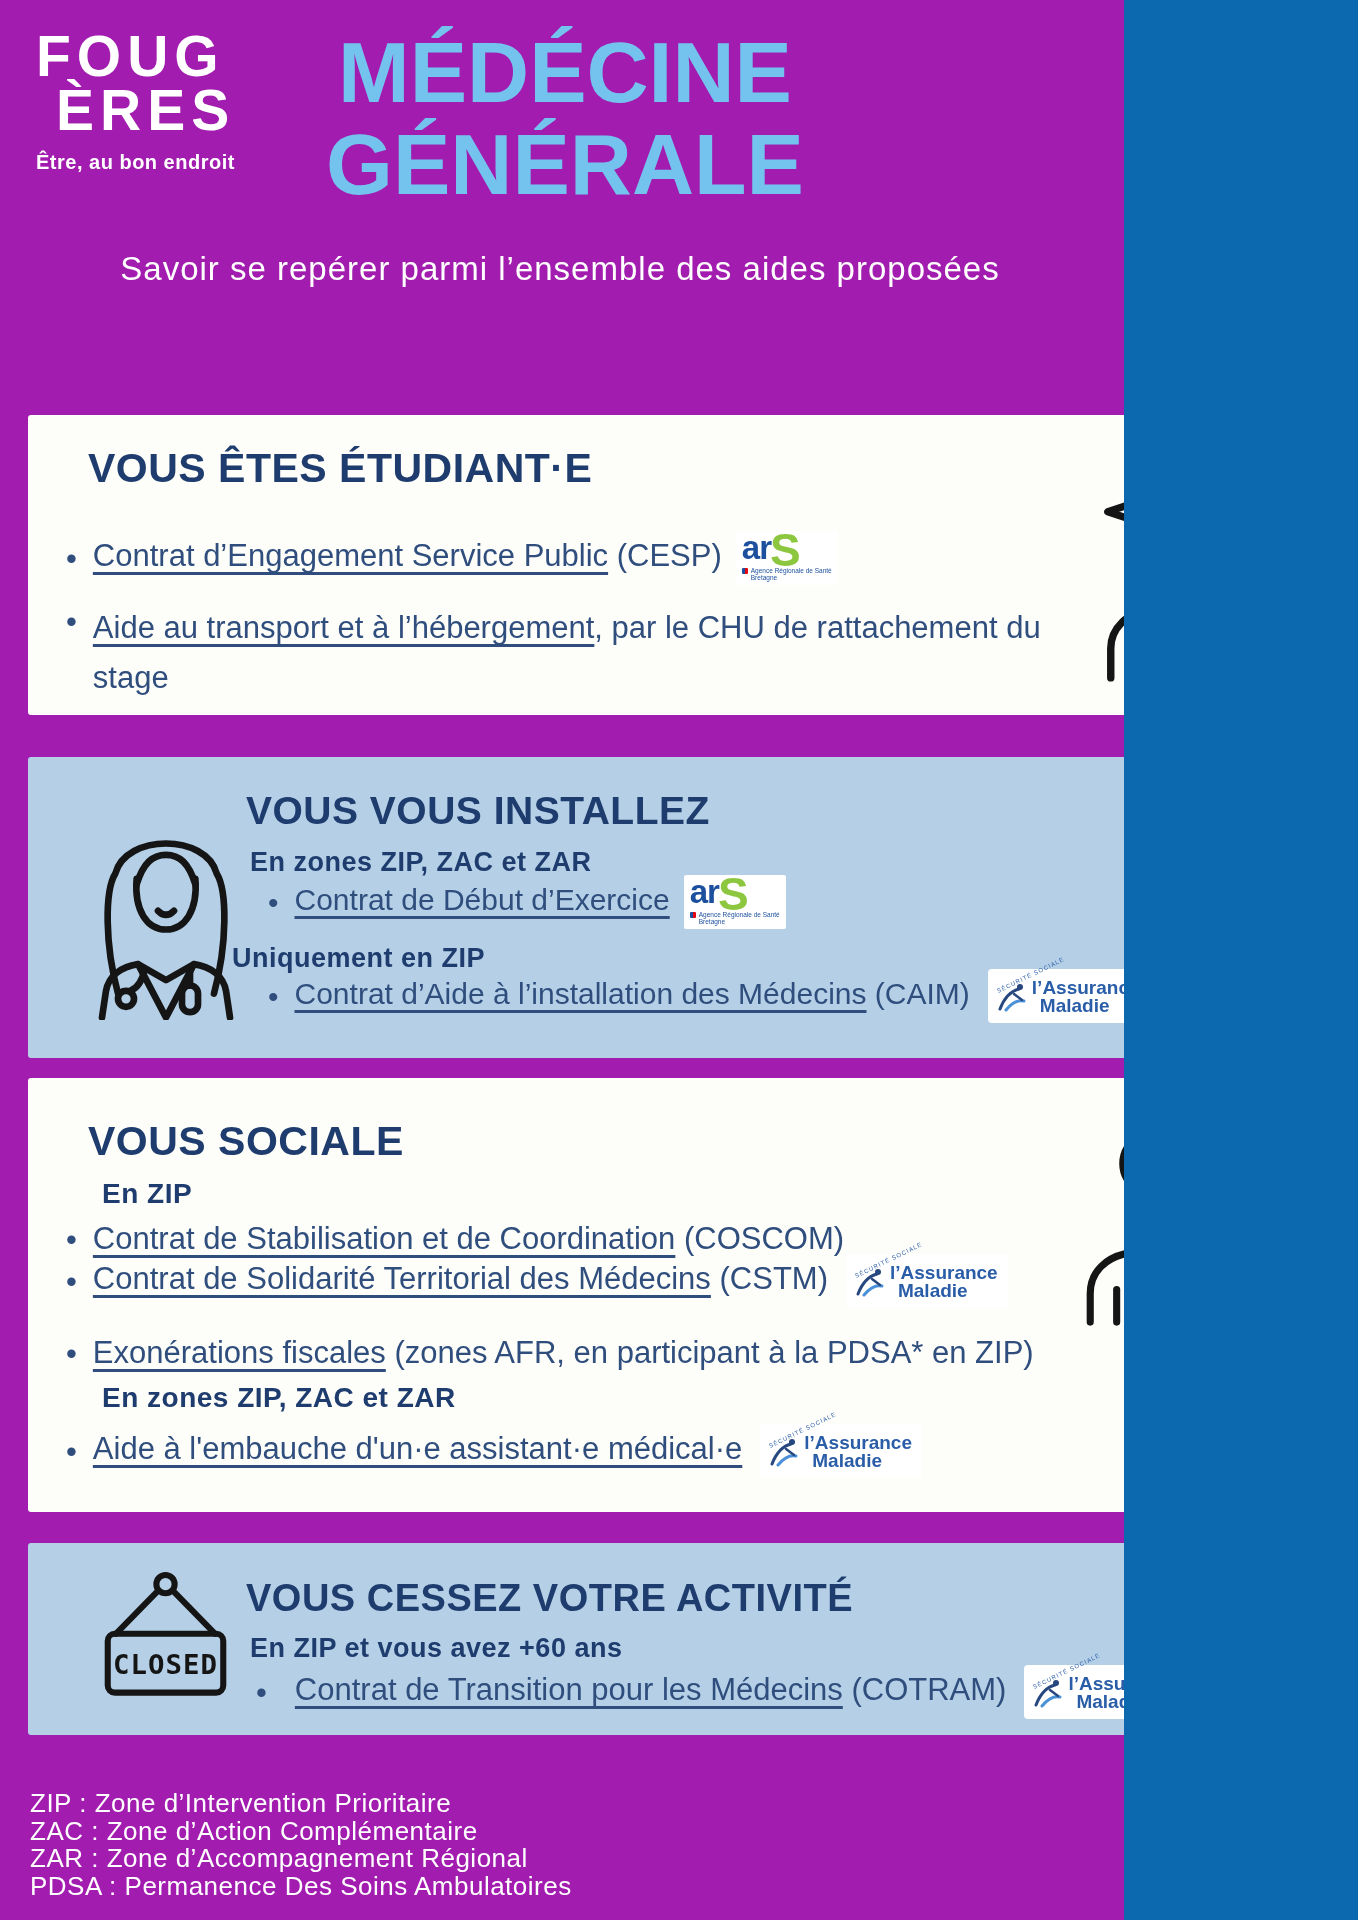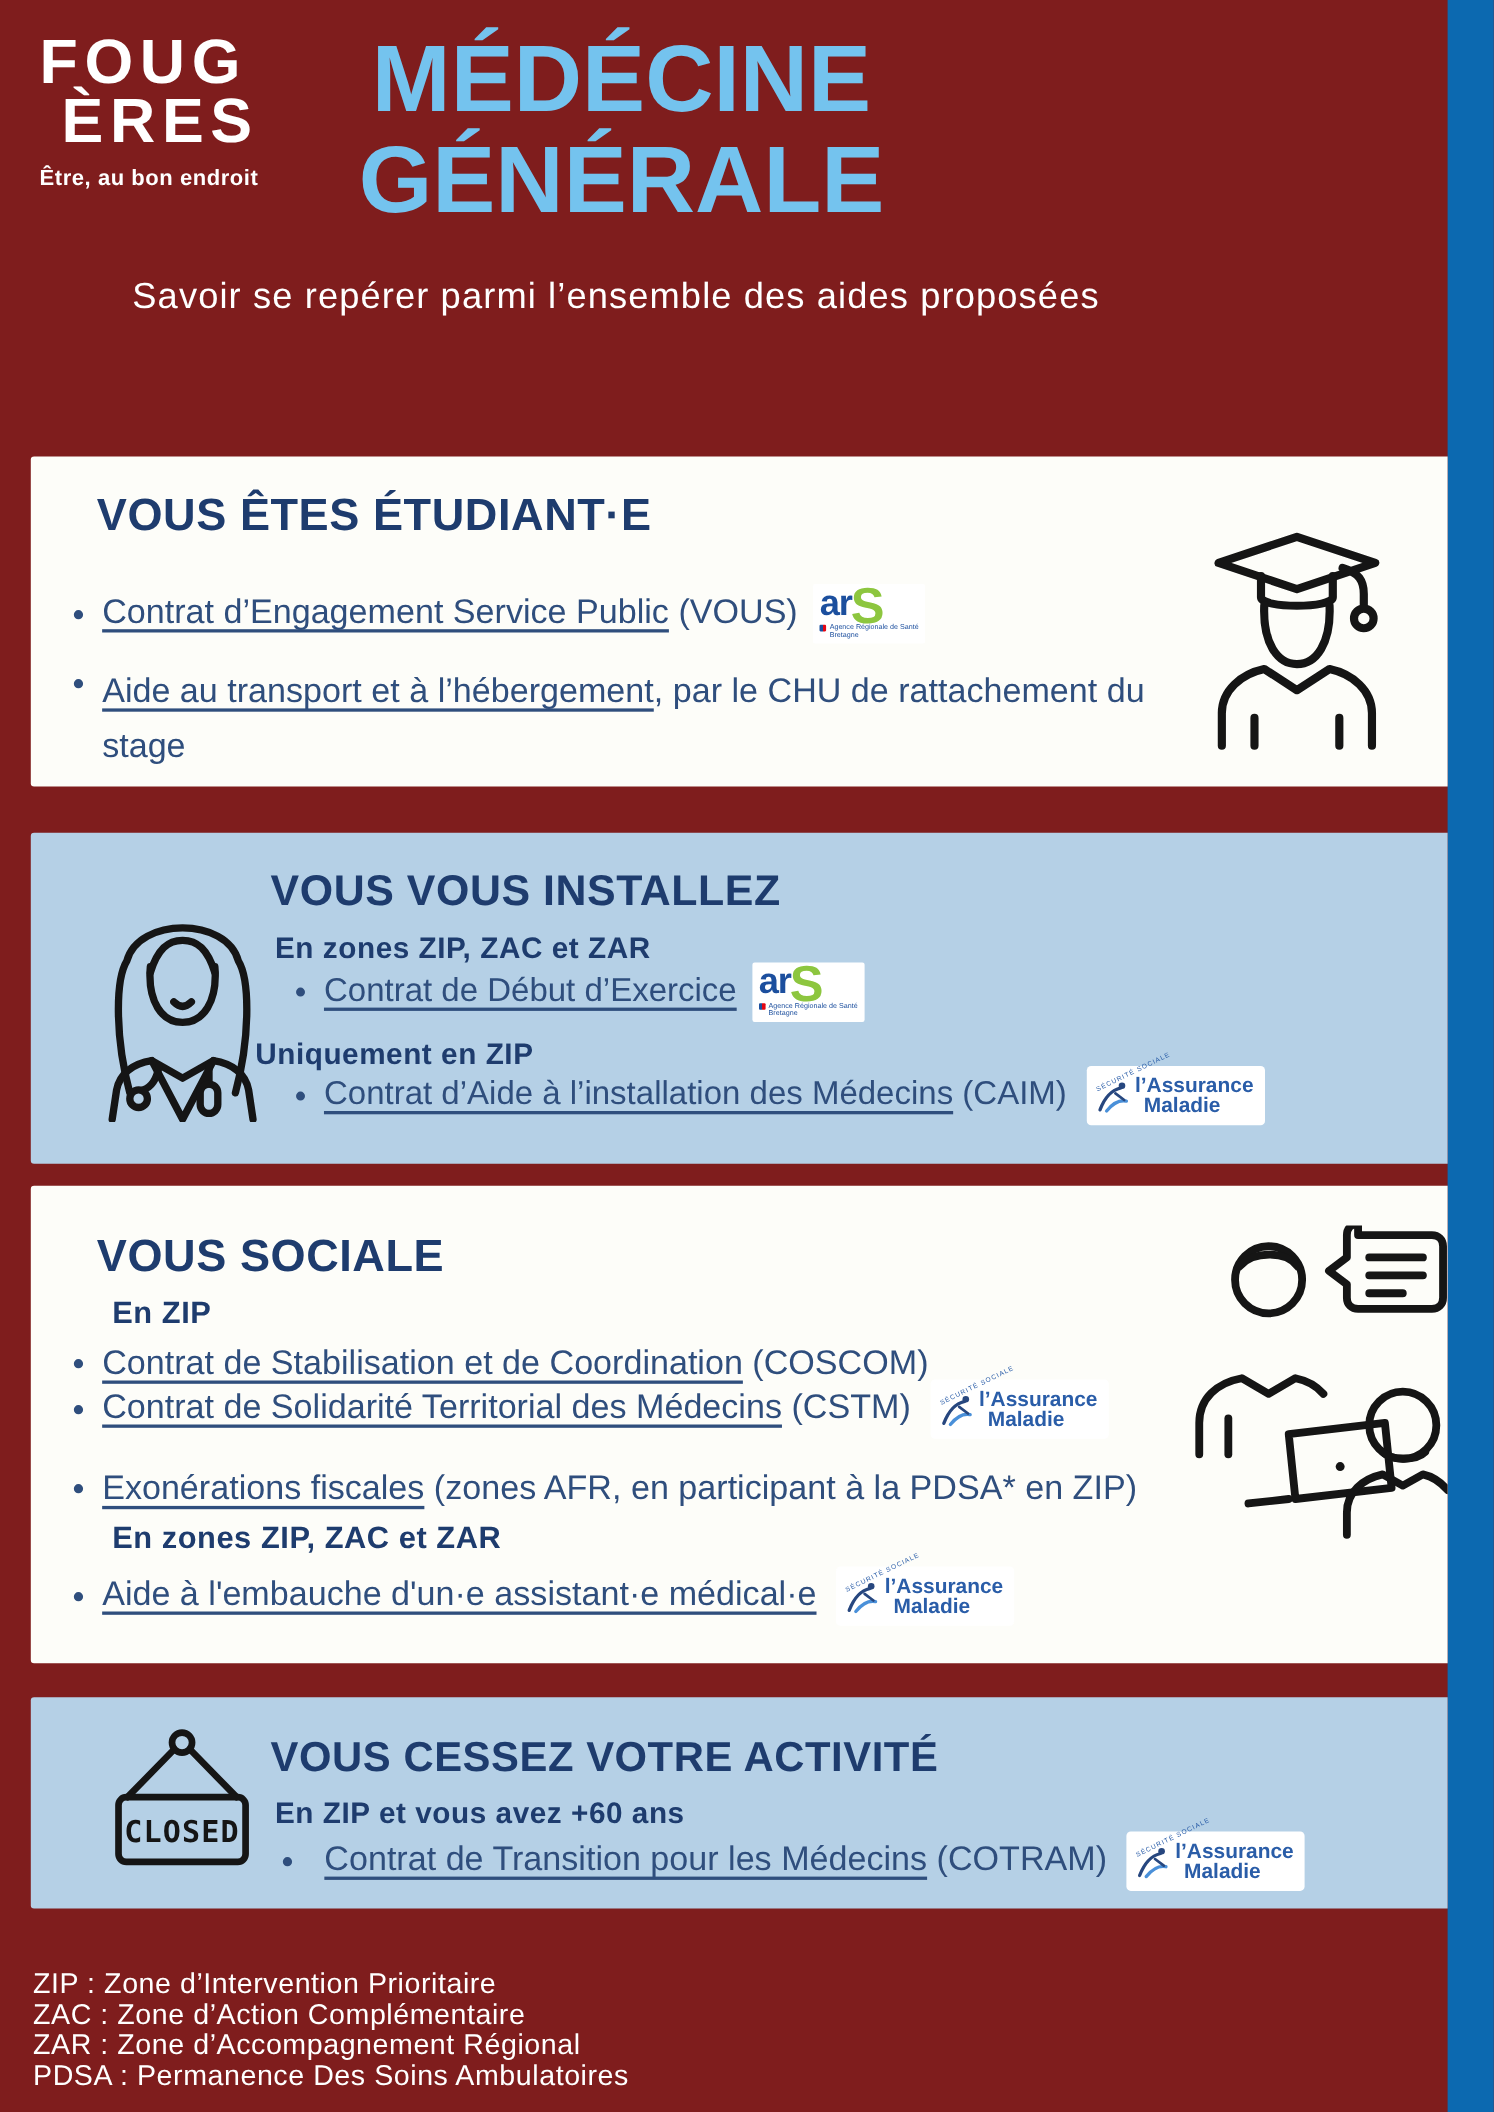--- a/index.html
+++ b/index.html
@@ -1,17 +1,17 @@
 <!DOCTYPE html>
 <html lang="fr"><head>
 <meta charset="utf-8">
 <style>
   html,body{margin:0;padding:0;}
   body{background:#0c69b0;font-family:"Liberation Sans","DejaVu Sans",sans-serif;}
-  .page{position:relative;width:1316px;height:1920px;background:#7f1d1d;overflow:hidden;}
+  .page{position:relative;width:1124px;height:1920px;background:#a21caf;overflow:hidden;}
 
   
   .logo{position:absolute;left:36px;top:30px;color:#ffffff;line-height:0.94;}
   .logo-l1,.logo-l2{font-size:57px;font-weight:800;letter-spacing:6px;}
   .logo-l2{padding-left:20px;}
   .logo-tag{margin-top:16px;font-size:20px;font-weight:700;letter-spacing:0.5px;}
   .title{position:absolute;left:285px;top:26px;width:560px;text-align:center;
          color:#74c3ee;font-size:86px;font-weight:800;line-height:1.07;letter-spacing:0;}
   .subtitle{position:absolute;left:60px;top:250px;width:1000px;text-align:center;
             color:#ffffff;font-size:33px;letter-spacing:1px;}
@@ -74,21 +74,21 @@
     <div>GÉNÉRALE</div>
   </h1>
 
   <div class="subtitle">Savoir se repérer parmi l’ensemble des aides proposées</div>
 
   <section class="card card-white" style="top:415px;height:300px;">
     <h2 class="card-title" style="left:60px;top:30px;">VOUS ÊTES ÉTUDIANT·E</h2>
 
     <div class="row" style="left:38px;top:116px;">
       <span class="dot">•</span>
-      <span class="btext"><span class="u">Contrat d’Engagement Service Public</span><span> (VOUS)</span><span class="ars">
+      <span class="btext"><span class="u">Contrat d’Engagement Service Public</span><span> (CESP)</span><span class="ars">
             <span class="ars-word">
               <span class="ars-ar">ar</span>
               <span class="ars-s">S</span>
             </span>
             <span class="ars-cap">
               <span class="ars-mark"></span>
               <span class="ars-cap-text">
                 <span>Agence Régionale de Santé</span>
                 <span>Bretagne</span>
               </span>

